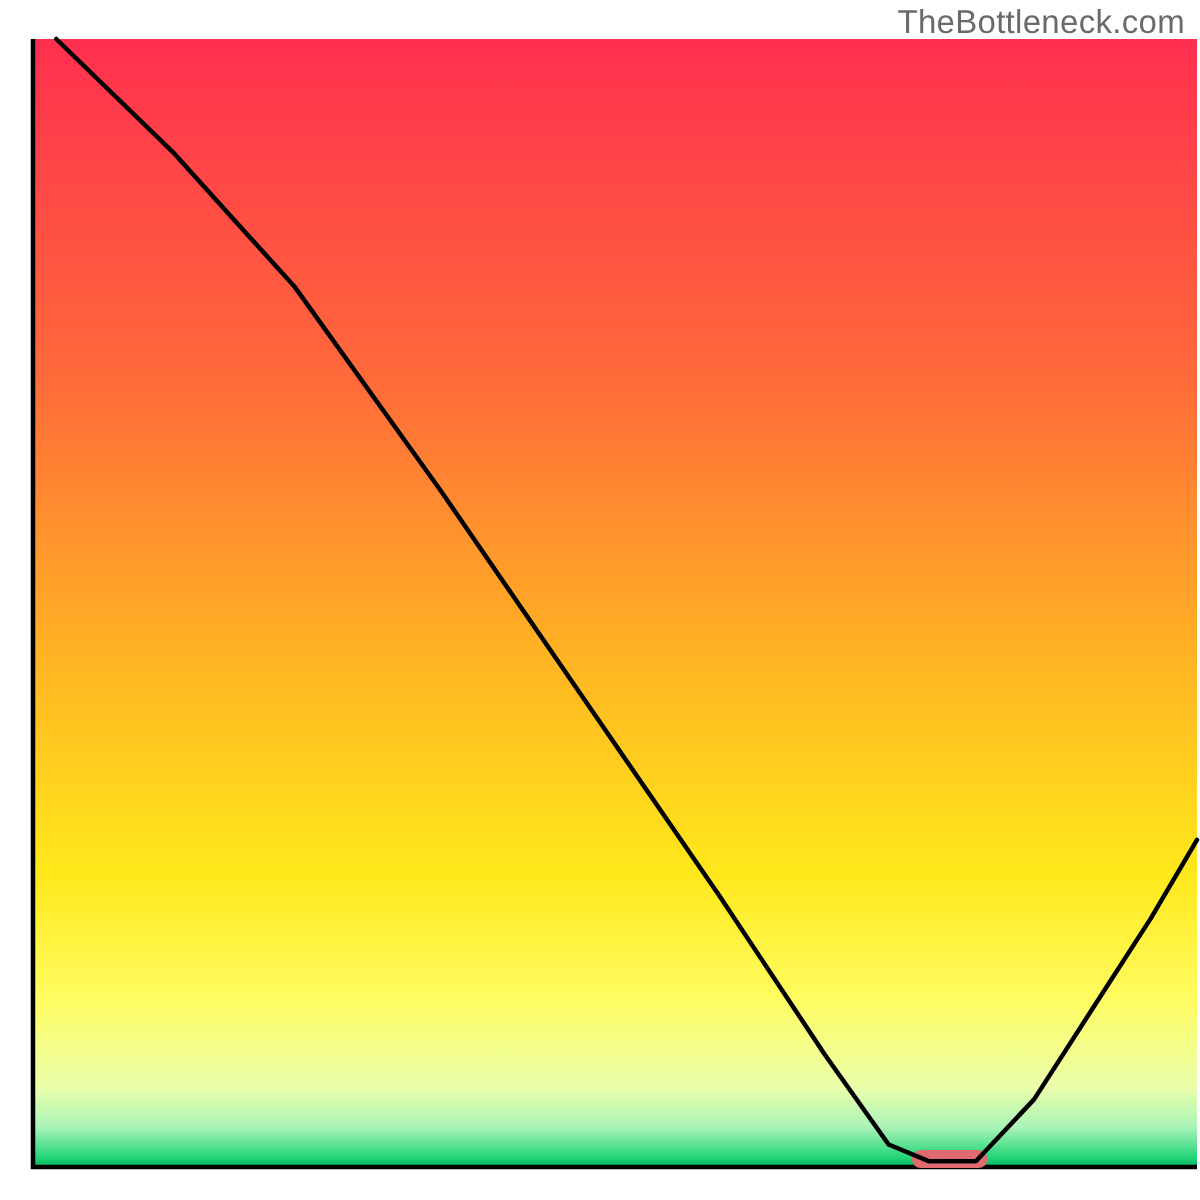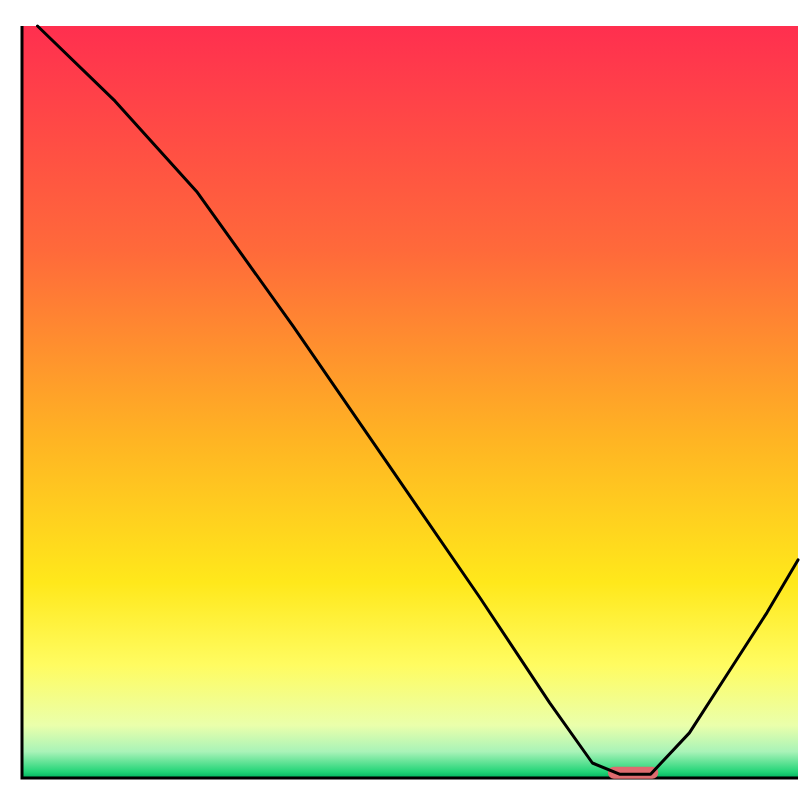--- a/index.html
+++ b/index.html
@@ -29,20 +29,21 @@
     display: block;
     position: absolute;
     top: 0;
     left: 0;
   }
 </style>
 </head>
 <body>
 
 <div class="container">
+  <div class="watermark">TheBottleneck.com</div>
 
   <svg id="chart-svg" width="800" height="800" viewBox="0 0 800 800">
     <defs>
       <linearGradient id="bg-grad" x1="0" y1="0" x2="0" y2="1">
           <stop offset="0%" stop-color="#ff2f4f"></stop>
           <stop offset="30%" stop-color="#ff6a3a"></stop>
           <stop offset="55.00000000000001%" stop-color="#ffb423"></stop>
           <stop offset="74%" stop-color="#ffe81b"></stop>
           <stop offset="85%" stop-color="#fffc61"></stop>
           <stop offset="93%" stop-color="#eaffab"></stop>

